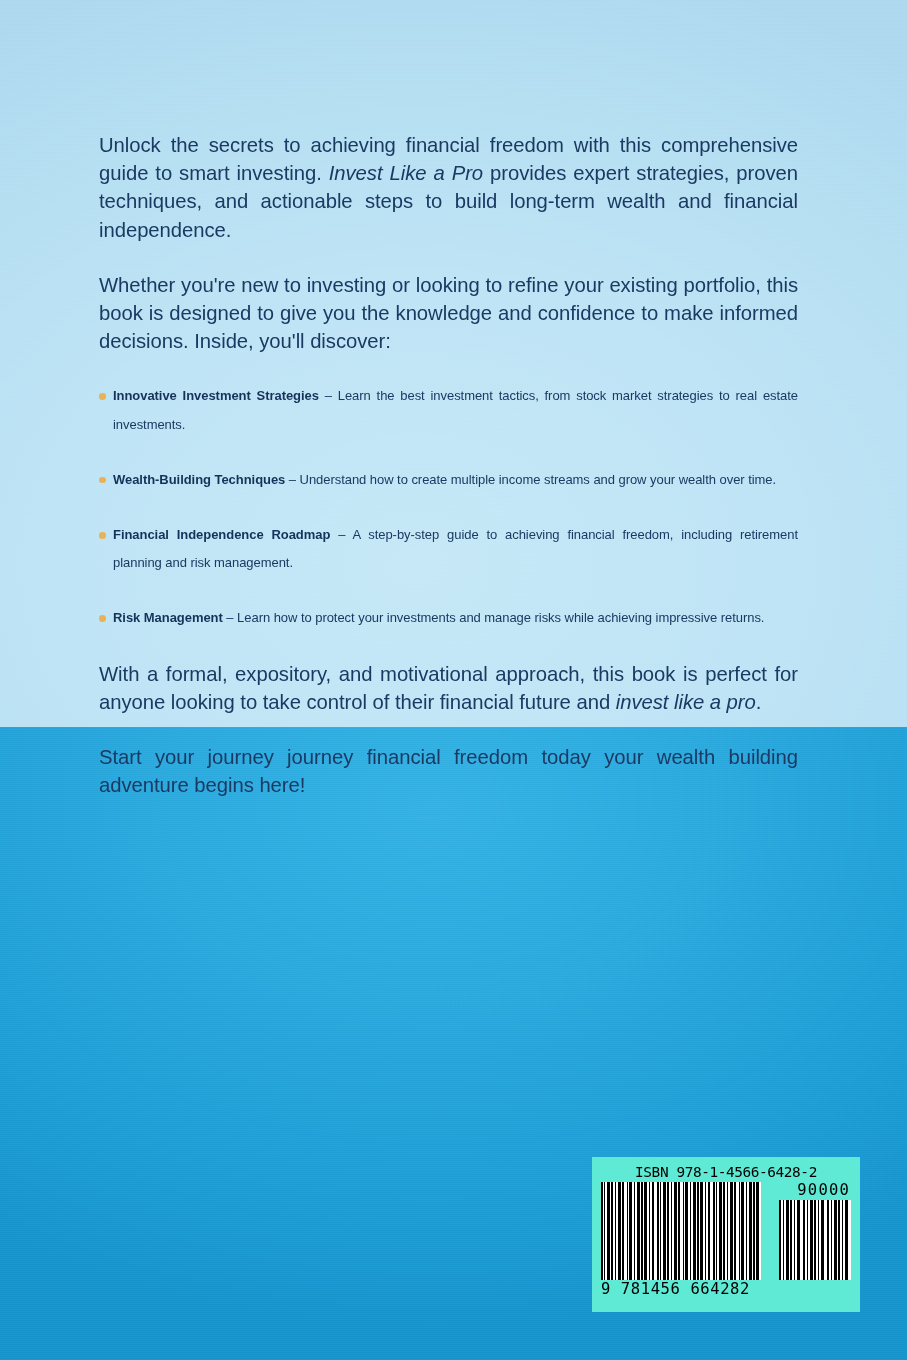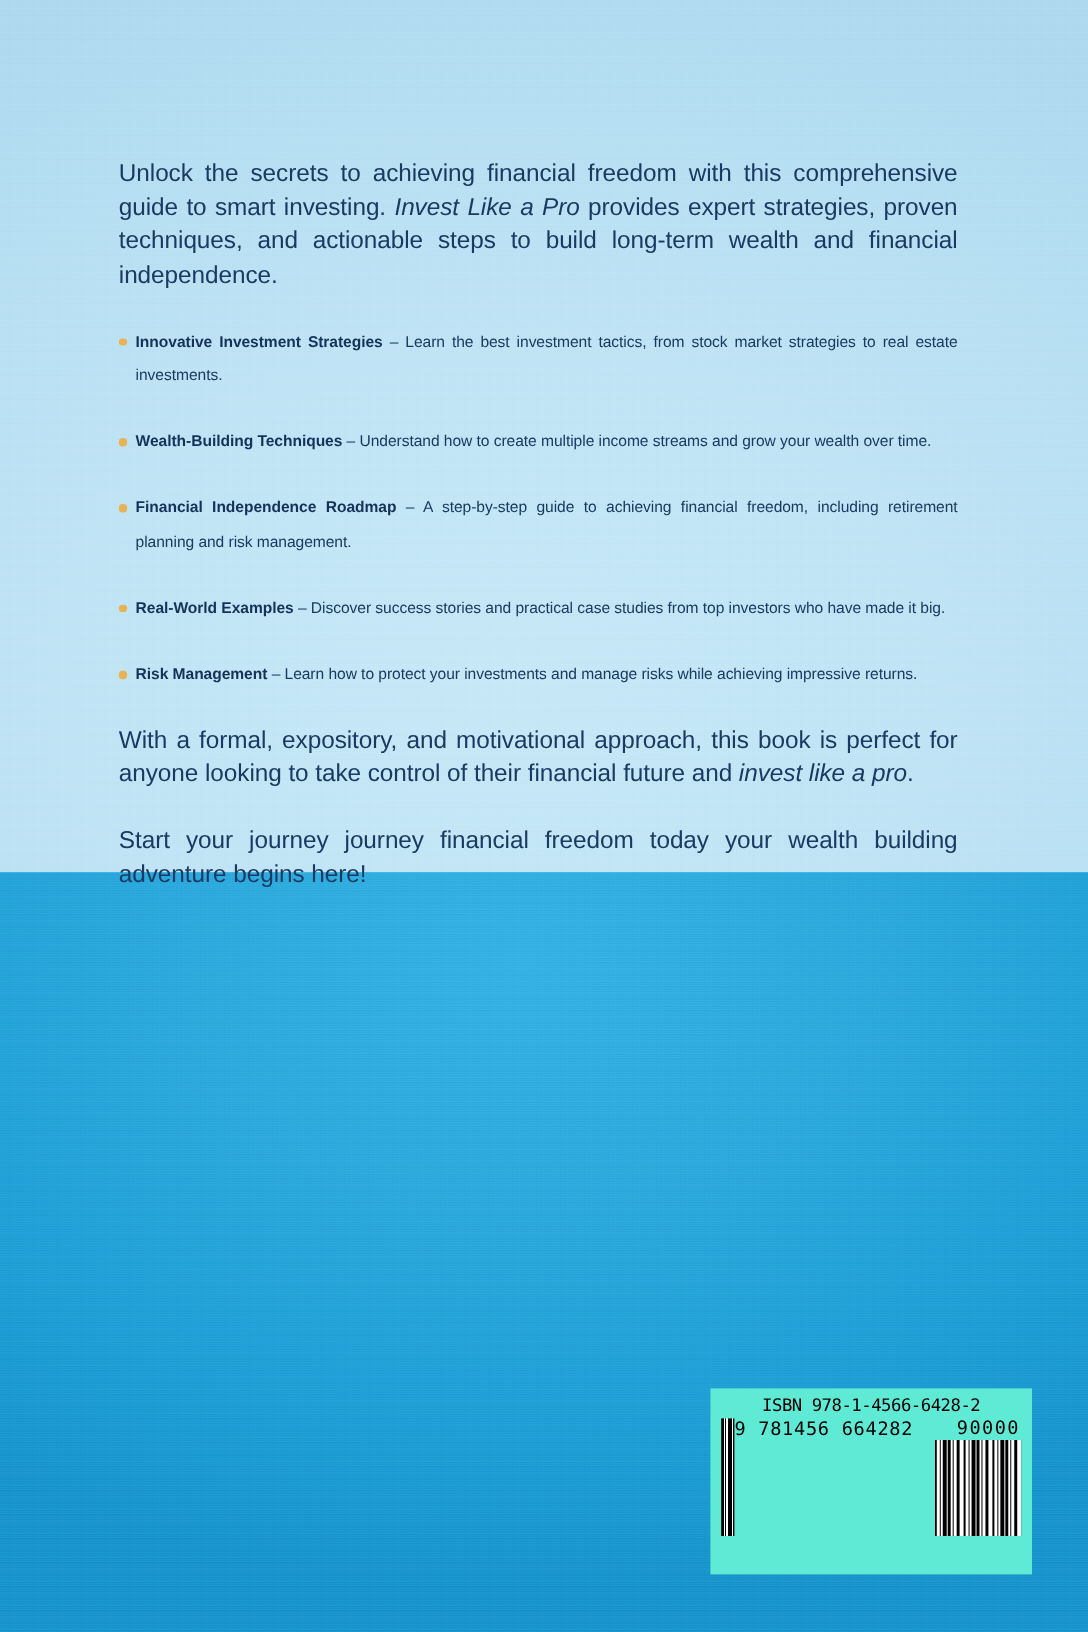--- a/index.html
+++ b/index.html
@@ -133,21 +133,21 @@
     display: flex;
     align-items: flex-start;
     justify-content: space-between;
     margin-top: 2px;
     flex: 1;
   }
 
   .main-bars-wrap {
     width: 160px;
     display: flex;
-    flex-direction: row;
+    flex-direction: column;
   }
 
   .bars {
     height: 98px;
     width: 100%;
     background-repeat: repeat-x;
     background-size: 56px 100%;
     background-image:
       linear-gradient(90deg,
         #000 0 2px, #fff 2px 3px, #000 3px 4px, #fff 4px 6px,
@@ -206,38 +206,36 @@
 <div class="cover">
 
   <div class="band-top"></div>
   <div class="band-bottom"></div>
   <div class="grain"></div>
 
   <div class="copy">
 
     <p class="para"><span>Unlock the secrets to achieving financial freedom with this comprehensive guide to smart investing. </span><em>Invest Like a Pro</em><span> provides expert strategies, proven techniques, and actionable steps to build long-term wealth and financial independence.</span></p>
 
+    <p class="para">Whether you're new to investing or looking to refine your existing portfolio, this book is designed to give you the knowledge and confidence to make informed decisions. Inside, you'll discover:</p>
 
     <div class="bullets">
 
       <p class="bullet">
         <span class="dot"></span><span class="bold">Innovative Investment Strategies</span><span> – Learn the best investment tactics, from stock market strategies to real estate investments.</span>
       </p>
 
       <p class="bullet">
         <span class="dot"></span><span class="bold">Wealth-Building Techniques</span><span> – Understand how to create multiple income streams and grow your wealth over time.</span>
       </p>
 
       <p class="bullet">
         <span class="dot"></span><span class="bold">Financial Independence Roadmap</span><span> – A step-by-step guide to achieving financial freedom, including retirement planning and risk management.</span>
       </p>
 
-      <p class="bullet">
-        <span class="dot"></span><span class="bold">Real-World Examples</span><span> – Discover success stories and practical case studies from top investors who have made it big.</span>
-      </p>
 
       <p class="bullet">
         <span class="dot"></span><span class="bold">Risk Management</span><span> – Learn how to protect your investments and manage risks while achieving impressive returns.</span>
       </p>
 
     </div>
 
     <p class="para"><span>With a formal, expository, and motivational approach, this book is perfect for anyone looking to take control of their financial future and </span><em>invest like a pro</em><span>.</span></p>
 
     <p class="para">Start your journey journey financial freedom today your wealth building adventure begins here!</p>

